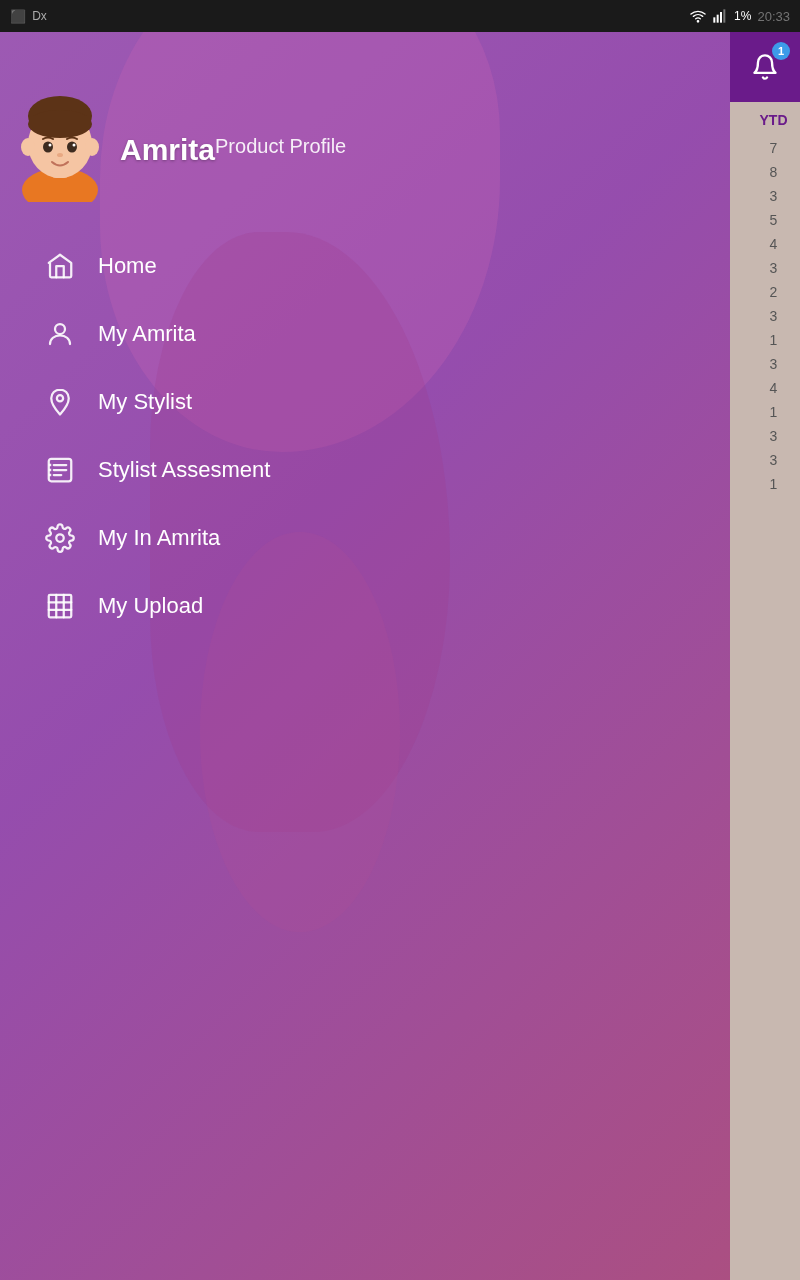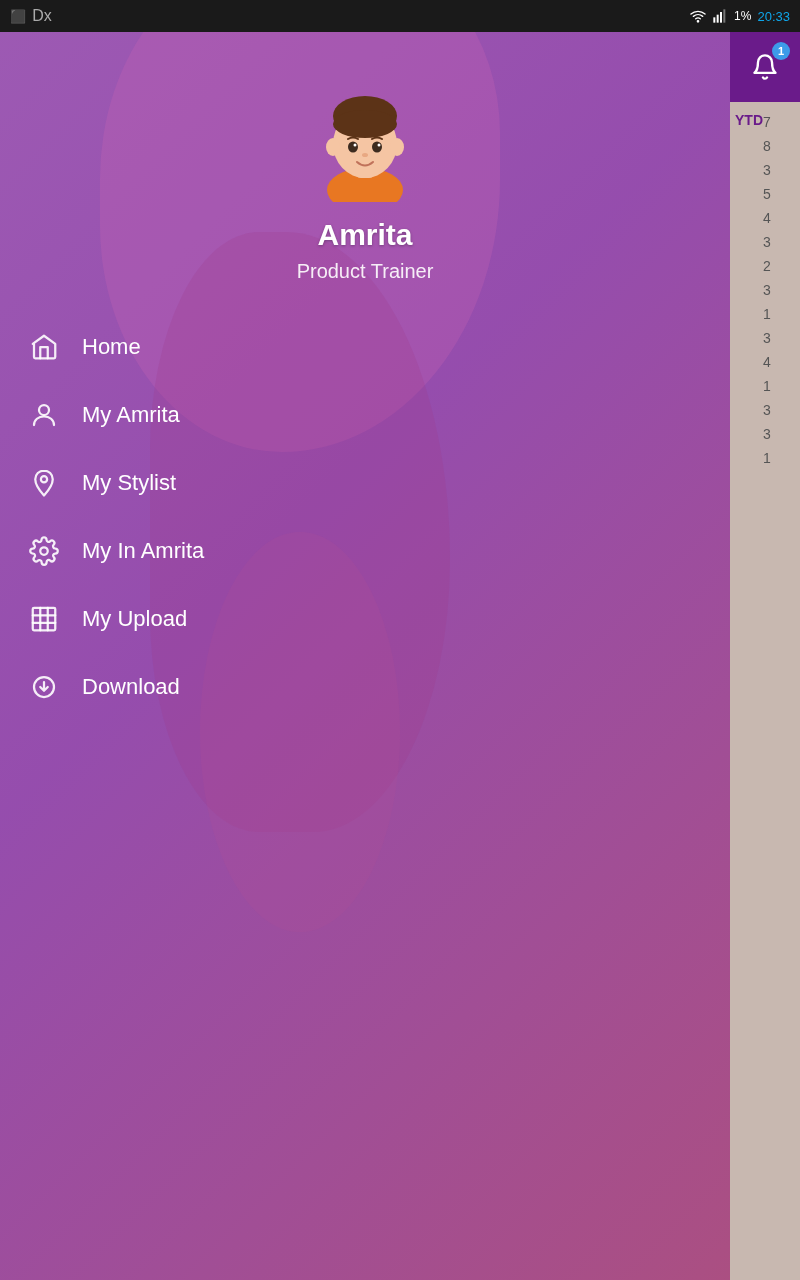--- a/index.html
+++ b/index.html
@@ -93,21 +93,20 @@
       top: 500px;
       left: 200px;
       background: rgba(180, 80, 150, 0.2);
       border-radius: 50%;
     }
 
     
     #avatar-section {
       margin-top: 50px;
       display: flex;
-      flex-direction: column;
       align-items: center;
       z-index: 2;
       width: 100%;
     }
 
     #avatar {
       width: 120px;
       height: 120px;
       position: relative;
     }
@@ -125,21 +124,21 @@
       color: rgba(255,255,255,0.9);
       font-size: 20px;
       margin-top: 8px;
       font-weight: 300;
     }
 
     
     #menu-list {
       margin-top: 30px;
       width: 100%;
-      padding: 0 14px;
+      padding: 0 30px;
       z-index: 2;
     }
 
     .menu-item {
       display: flex;
       align-items: center;
       padding: 14px 10px;
       cursor: pointer;
       border-radius: 6px;
       transition: background 0.2s;
@@ -206,20 +205,22 @@
       align-items: center;
       justify-content: center;
       font-weight: bold;
     }
 
     
     #ytd-section {
       flex: 1;
       padding: 10px 5px;
       display: flex;
+      flex-direction: column;
+      margin-left: 17px;
     }
 
     .ytd-label {
       color: #6a1b8a;
       font-size: 14px;
       font-weight: bold;
       text-align: center;
       margin-bottom: 10px;
     }
 
@@ -235,37 +236,37 @@
       text-align: center;
       padding: 2px 0;
     }
   </style>
 </head>
 <body>
 
 <div id="status-bar">
   <div class="status-left">
     <span class="status-icon">⬛</span>
-    <span class="status-icon" style="font-size:16px;color:#aaa;">Dx</span>
+    <span class="status-icon" style="font-size:12px;color:#aaa;">Dx</span>
   </div>
   <div class="status-right">
     <svg width="16" height="16" viewBox="0 0 24 24" fill="none" stroke="white" stroke-width="2" stroke-linecap="round">
       <path d="M5 12.55a11 11 0 0 1 14.08 0"></path>
         <path d="M1.42 9a16 16 0 0 1 21.16 0"></path>
         <path d="M8.53 16.11a6 6 0 0 1 6.95 0"></path>
         <circle cx="12" cy="20" r="1" fill="white"></circle>
     </svg>
     <svg width="16" height="16" viewBox="0 0 24 24" fill="white">
       <rect x="2" y="14" width="3" height="8"></rect>
         <rect x="7" y="10" width="3" height="12"></rect>
         <rect x="12" y="6" width="3" height="16"></rect>
         <rect x="17" y="2" width="3" height="20" opacity="0.4"></rect>
     </svg>
     <span style="font-size:12px;color:#fff;">1%</span>
-    <span style="font-size:13px;color:#0ea5e9;font-weight:500;">20:33</span>
+    <span style="font-size:13px;color:#737373;font-weight:500;">20:33</span>
   </div>
 </div>
 
 <div id="main-layout">
 
   <div id="drawer">
 
     <div class="bg-blob blob1"></div>
     <div class="bg-blob blob2"></div>
     <div class="bg-blob blob3"></div>
@@ -296,21 +297,21 @@
           <path d="M43 57 Q48 54 53 57" stroke="#5C3317" stroke-width="2" fill="none" stroke-linecap="round"></path>
           <path d="M67 57 Q72 54 77 57" stroke="#5C3317" stroke-width="2" fill="none" stroke-linecap="round"></path>
 
           <ellipse cx="60" cy="73" rx="3" ry="2" fill="#e8a882"></ellipse>
 
           <path d="M52 80 Q60 87 68 80" stroke="#c0725a" stroke-width="2" fill="none" stroke-linecap="round"></path>
         </svg>
       </div>
 
       <span id="user-name">Amrita</span>
-      <span id="user-role">Product Trainer</span>
+      <span id="user-role">Product Profile</span>
     </div>
 
     <div id="menu-list">
 
       <div class="menu-item">
         <div class="menu-icon">
           <svg viewBox="0 0 24 24">
               <path d="M3 9.5L12 3l9 6.5V20a1 1 0 01-1 1H5a1 1 0 01-1-1V9.5z"></path>
               <path d="M9 21V12h6v9"></path>
             </svg>
@@ -332,20 +333,30 @@
         <div class="menu-icon">
           <svg viewBox="0 0 24 24">
               <path d="M12 2C8.13 2 5 5.13 5 9c0 5.25 7 13 7 13s7-7.75 7-13c0-3.87-3.13-7-7-7z"></path>
               <circle cx="12" cy="9" r="2.5"></circle>
             </svg>
         </div>
         <span class="menu-label">My Stylist</span>
       </div>
 
 
+      <div class="menu-item">
+        <div class="menu-icon">
+          <svg viewBox="0 0 24 24">
+              <rect x="3" y="3" width="18" height="18" rx="2"></rect>
+              <path d="M7 8h10M7 12h10M7 16h6"></path>
+              <path d="M3 7h2v2H3zM3 11h2v2H3zM3 15h2v2H3z" fill="rgba(255,255,255,0.9)" stroke="none"></path>
+            </svg>
+        </div>
+        <span class="menu-label">Stylist Assesment</span>
+      </div>
 
       <div class="menu-item">
         <div class="menu-icon">
           <svg viewBox="0 0 24 24">
               <circle cx="12" cy="12" r="3"></circle>
               <path d="M19.4 15a1.65 1.65 0 0 0 .33 1.82l.06.06a2 2 0 0 1-2.83 2.83l-.06-.06a1.65 1.65 0 0 0-1.82-.33 1.65 1.65 0 0 0-1 1.51V21a2 2 0 0 1-4 0v-.09A1.65 1.65 0 0 0 9 19.4a1.65 1.65 0 0 0-1.82.33l-.06.06a2 2 0 0 1-2.83-2.83l.06-.06A1.65 1.65 0 0 0 4.68 15a1.65 1.65 0 0 0-1.51-1H3a2 2 0 0 1 0-4h.09A1.65 1.65 0 0 0 4.6 9a1.65 1.65 0 0 0-.33-1.82l-.06-.06a2 2 0 0 1 2.83-2.83l.06.06A1.65 1.65 0 0 0 9 4.68a1.65 1.65 0 0 0 1-1.51V3a2 2 0 0 1 4 0v.09a1.65 1.65 0 0 0 1 1.51 1.65 1.65 0 0 0 1.82-.33l.06-.06a2 2 0 0 1 2.83 2.83l-.06.06A1.65 1.65 0 0 0 19.4 9a1.65 1.65 0 0 0 1.51 1H21a2 2 0 0 1 0 4h-.09a1.65 1.65 0 0 0-1.51 1z"></path>
             </svg>
         </div>
         <span class="menu-label">My In Amrita</span>
       </div>
@@ -357,29 +368,20 @@
               <line x1="3" y1="9" x2="21" y2="9"></line>
               <line x1="3" y1="15" x2="21" y2="15"></line>
               <line x1="9" y1="3" x2="9" y2="21"></line>
               <line x1="15" y1="3" x2="15" y2="21"></line>
             </svg>
         </div>
         <span class="menu-label">My Upload</span>
       </div>
 
 
-      <div class="menu-item">
-        <div class="menu-icon">
-          <svg viewBox="0 0 24 24">
-              <path d="M4 12 A8 8 0 1 1 20 12 A8 8 0 1 1 4 12"></path>
-              <path d="M9 12l3 3 3-3M12 8v7"></path>
-            </svg>
-        </div>
-        <span class="menu-label">Download</span>
-      </div>
 
 
     </div>
   </div>
 
   <div id="right-panel">
 
     <div id="notification-btn">
       <svg width="28" height="28" viewBox="0 0 24 24" fill="none" stroke="white" stroke-width="2" stroke-linecap="round" stroke-linejoin="round">
         <path d="M18 8A6 6 0 0 0 6 8c0 7-3 9-3 9h18s-3-2-3-9"></path>

